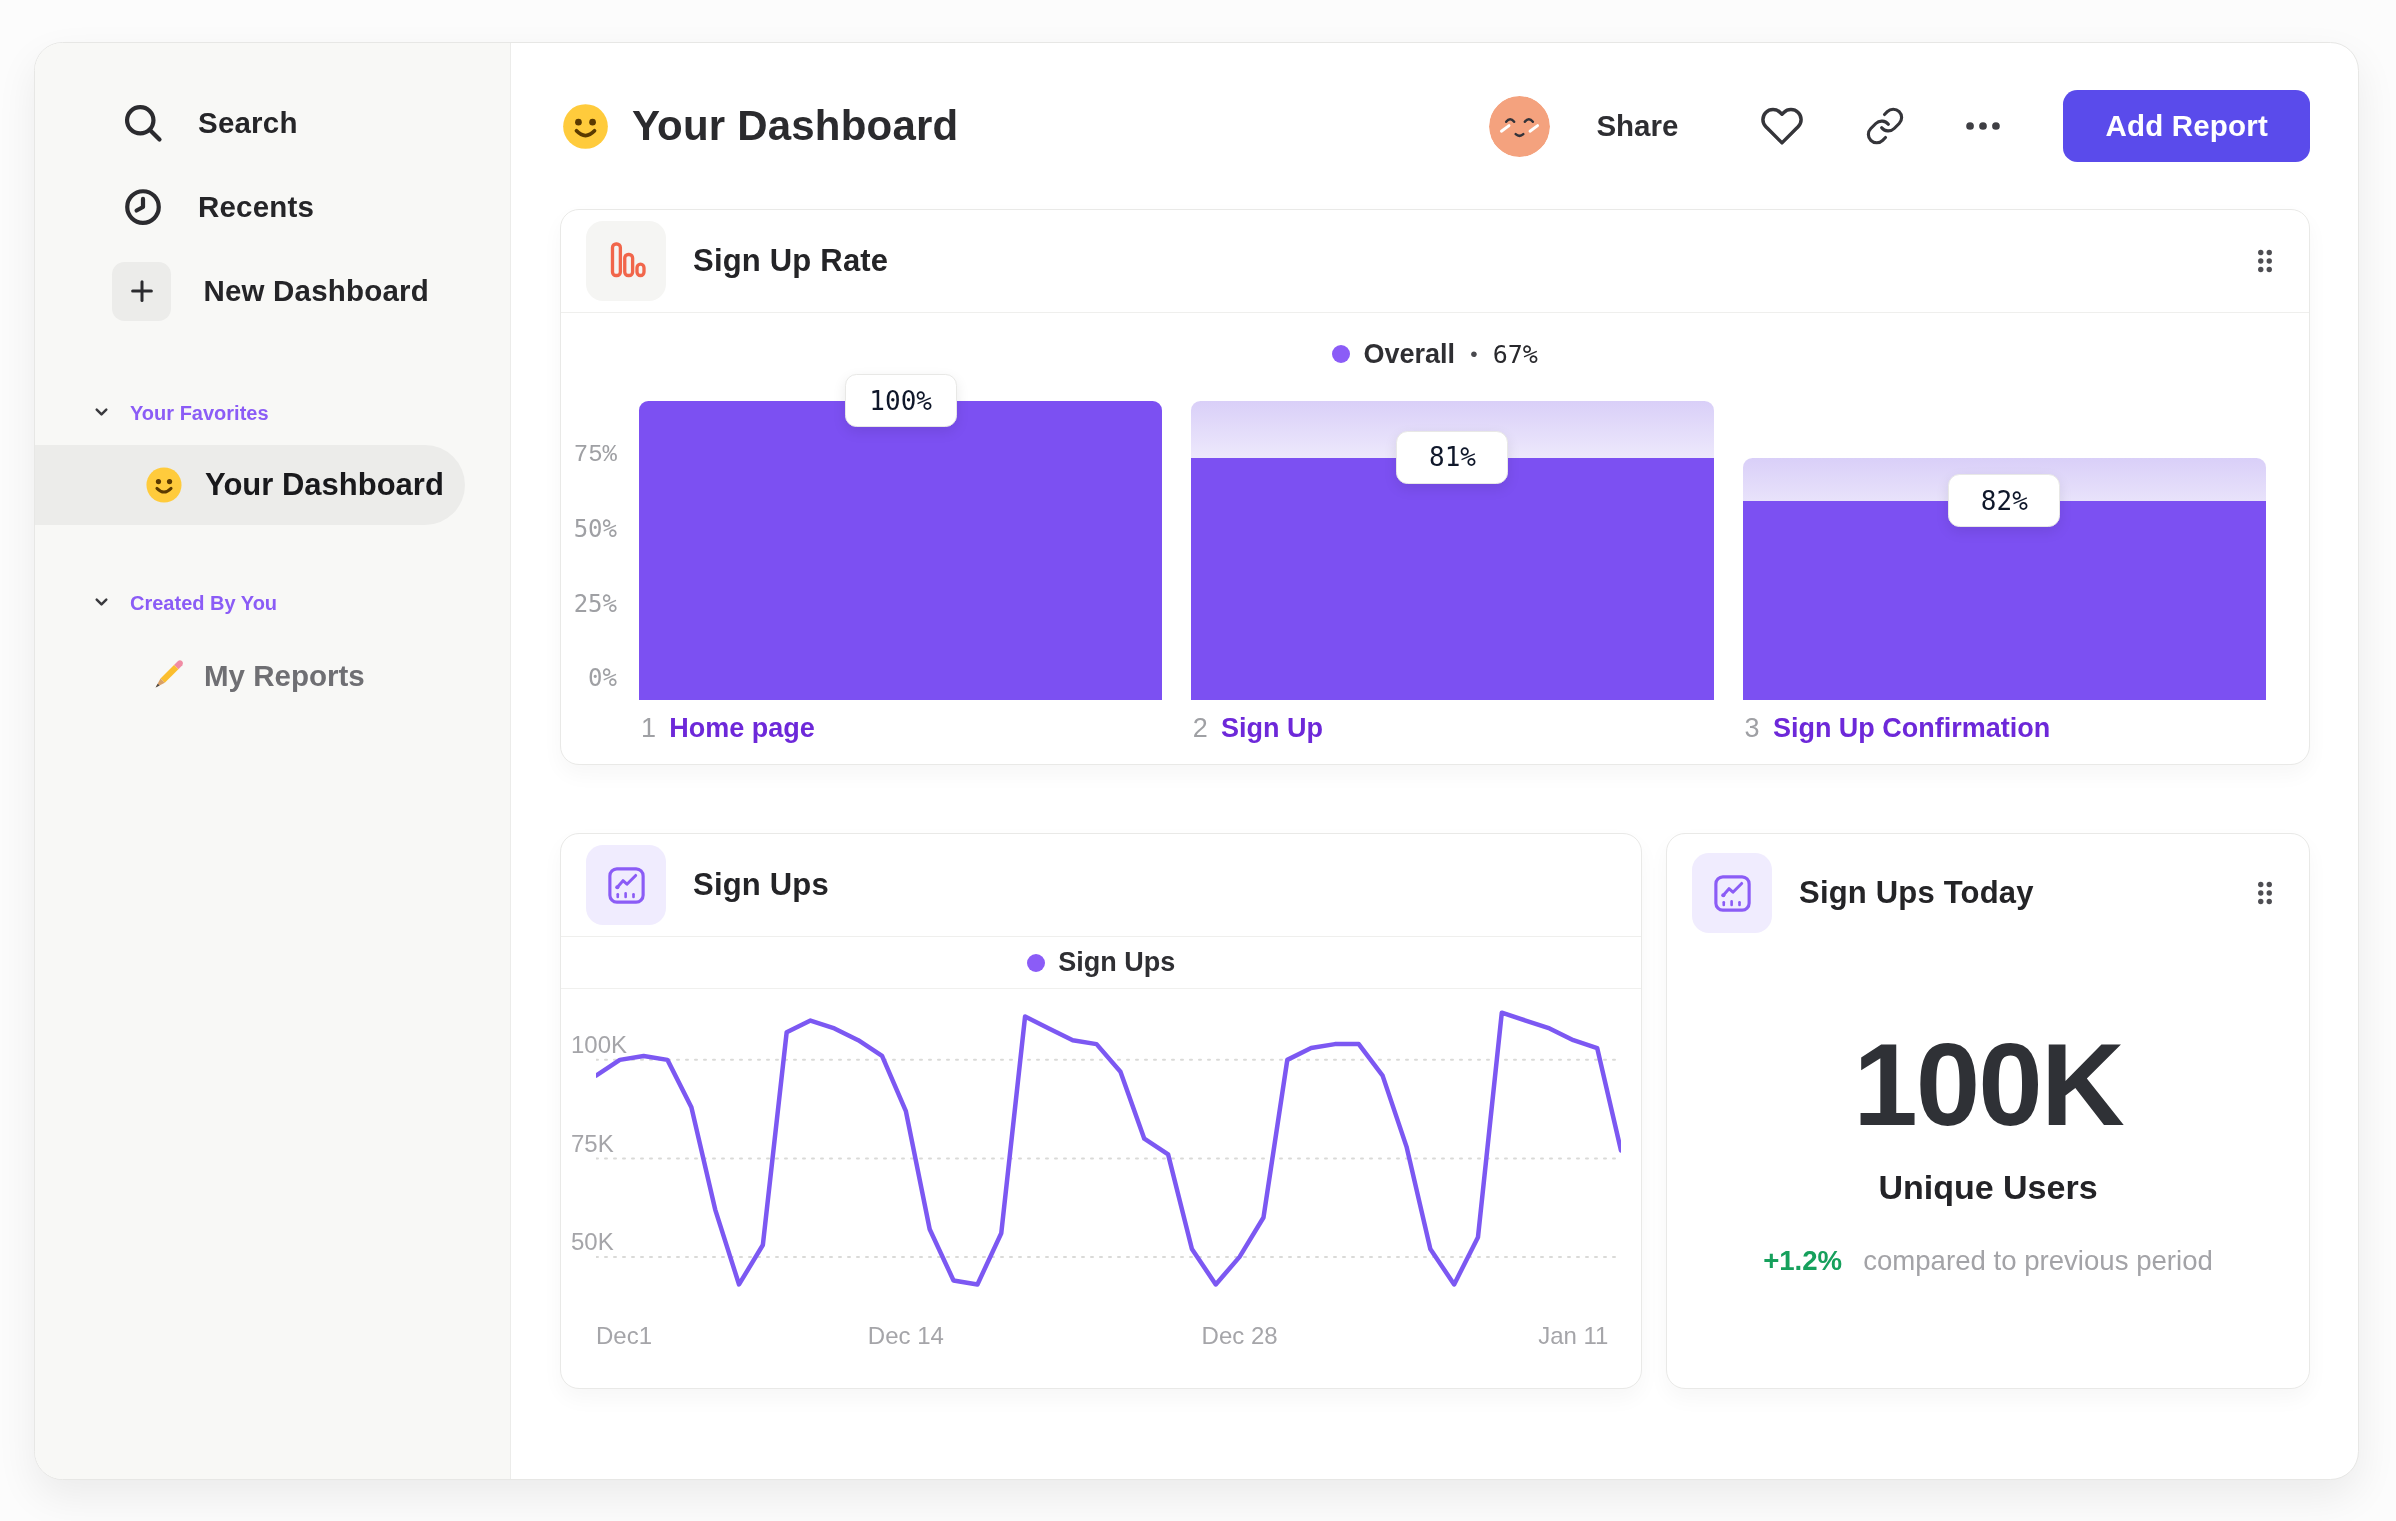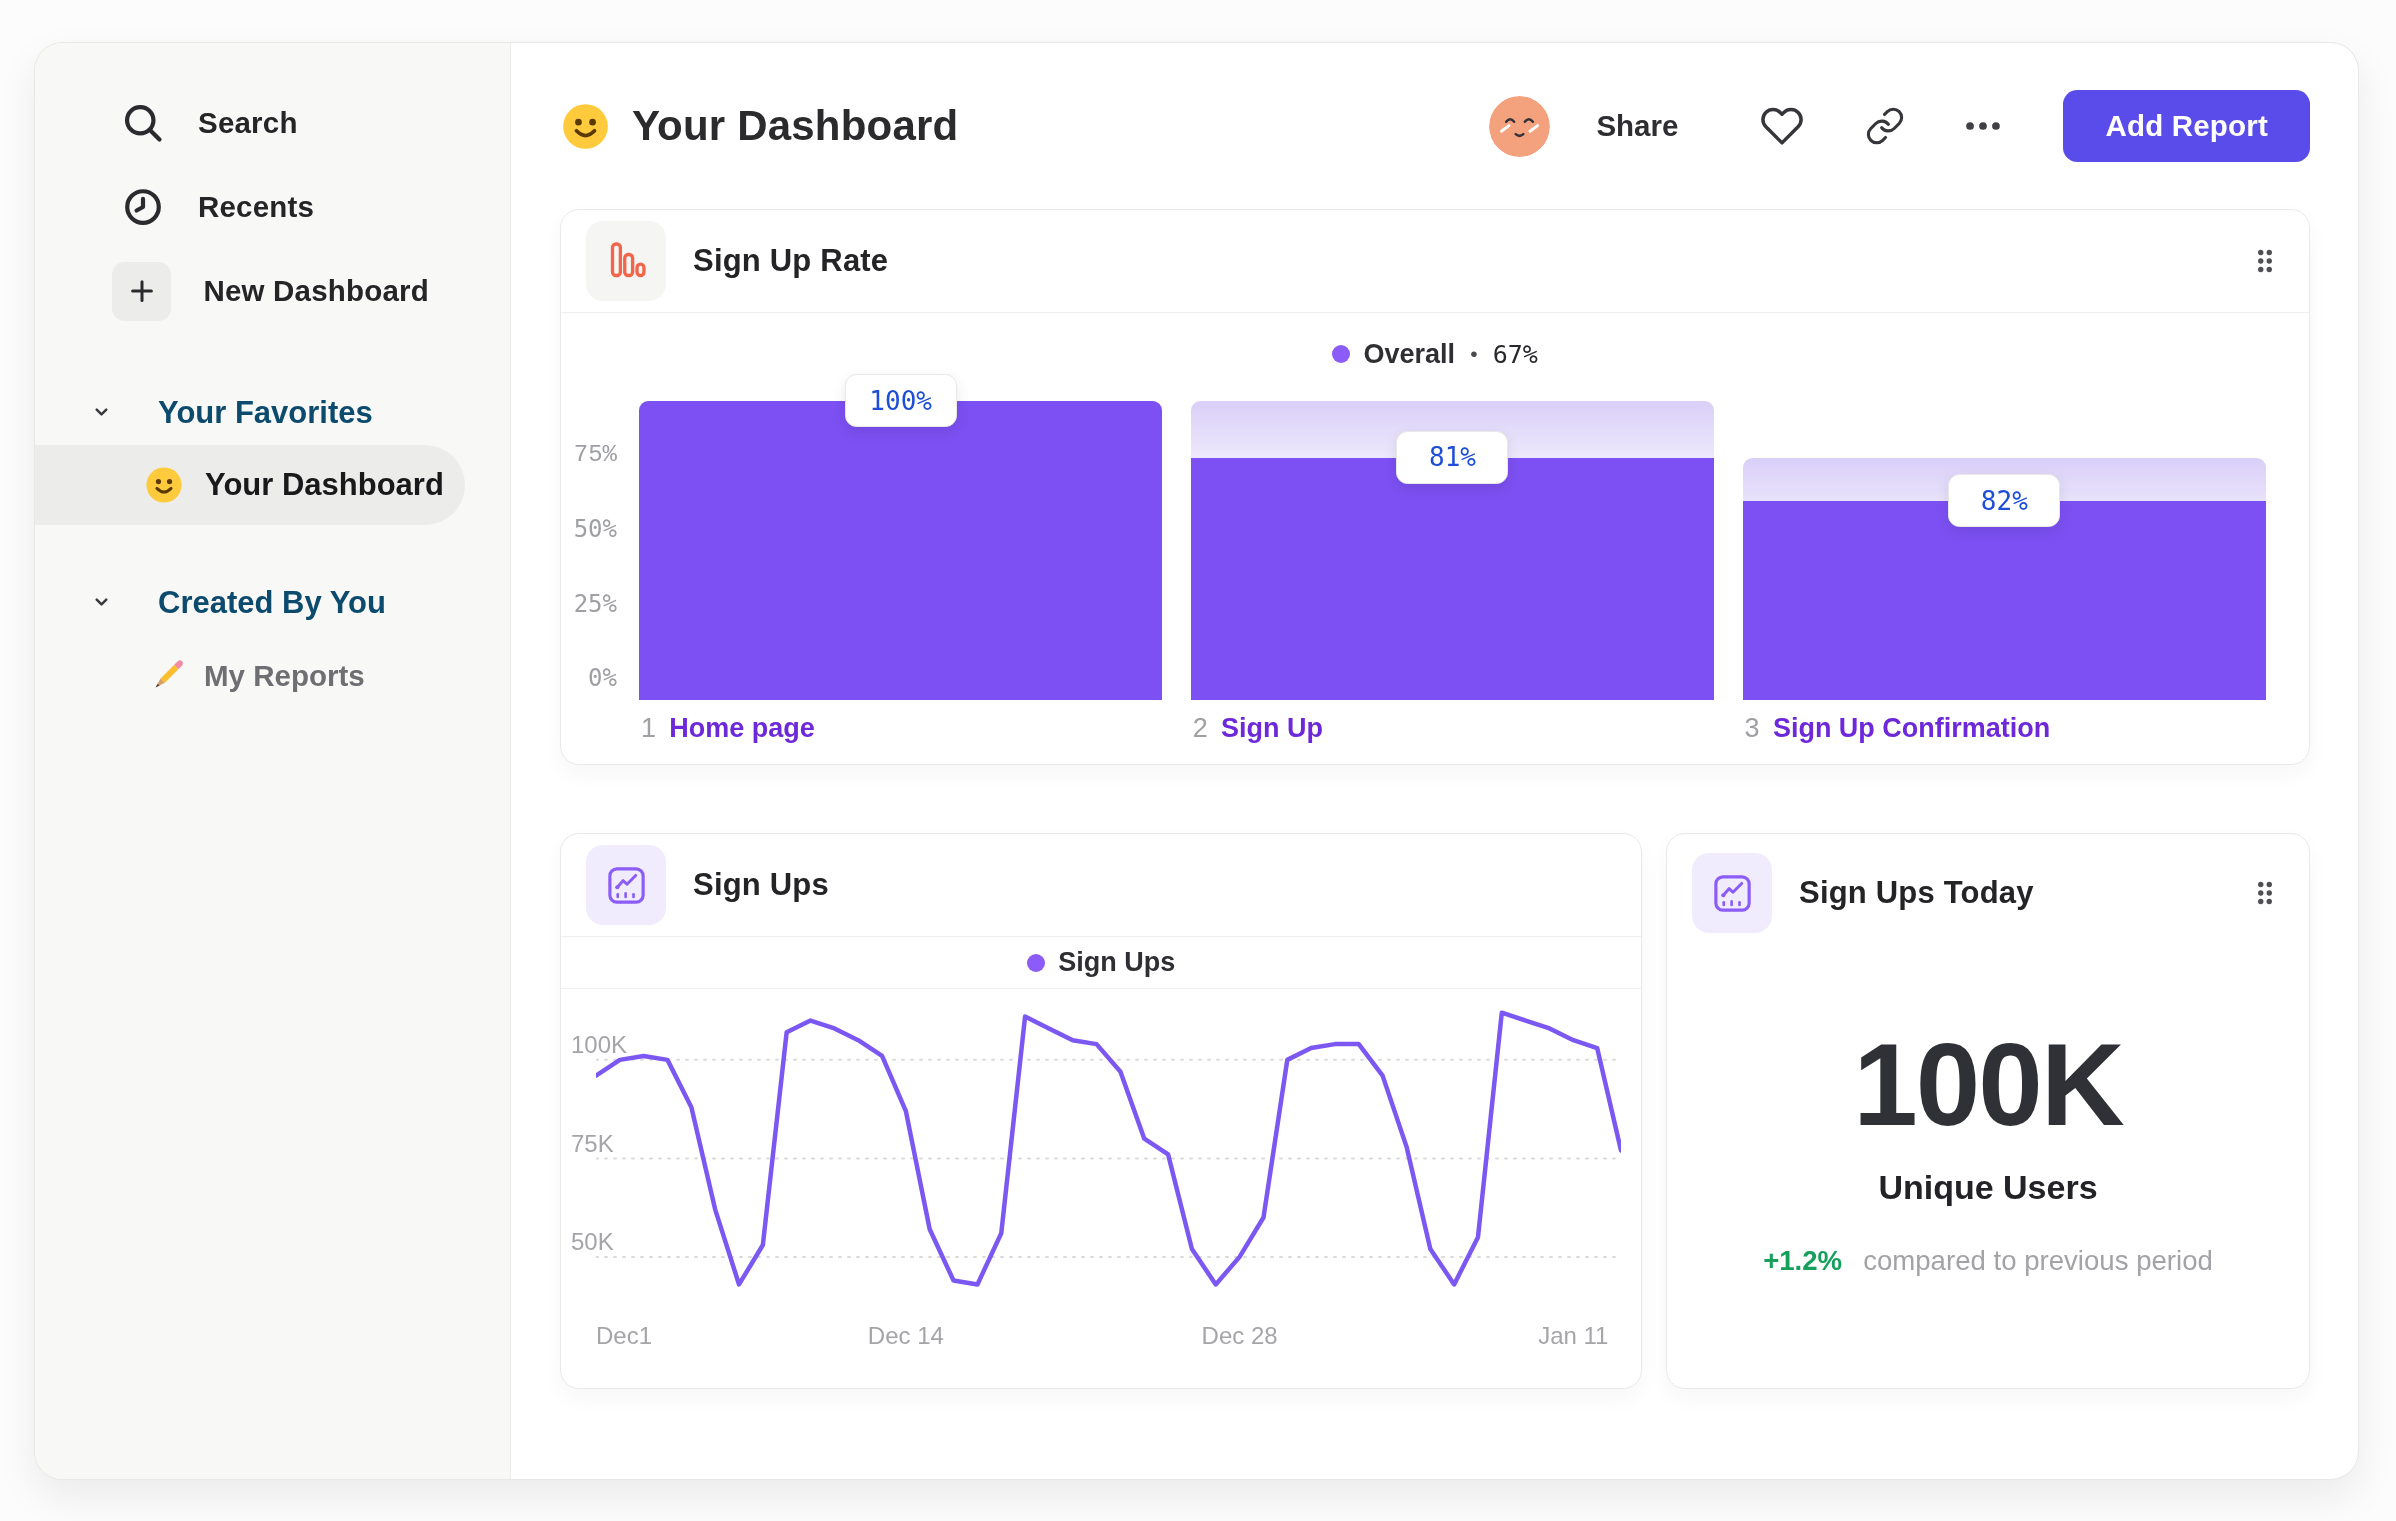--- a/index.html
+++ b/index.html
@@ -26,21 +26,21 @@
     cursor:pointer;
   }
   .side-ico { width:46px; height:46px; display:flex; align-items:center; justify-content:center; flex-shrink:0; }
   .plus-box { width:59px; height:59px; background:#ECECEA; border-radius:12.4px; display:flex; align-items:center; justify-content:center; margin-left:-7.6px; }
   .side-label { font-size:29.5px; font-weight:600; color:#252528; letter-spacing:0.2px; }
   .side-sec-head {
     display:flex; align-items:center; gap:17px; padding-left:55px; height:38px; cursor:pointer;
   }
   .side-sec-head.fav { margin-top:61px; }
   .side-sec-head.created { margin-top:59px; }
-  .side-sec-label { font-size:31px; font-weight:700; color:#0c4a6e;margin-left:28px; }
+  .side-sec-label { font-size:20px; font-weight:700; color:#8b5cf6; }
   .side-pill {
     margin-top:13.3px; width:430px; height:80px; background:#ECECEA;
     border-radius:0 42px 42px 0; display:flex; align-items:center; gap:21px;
     padding-left:109px; cursor:pointer;
   }
   .side-pill-label { font-size:31px; font-weight:600; color:#19191C; }
   .side-sub {
     margin-top:27px; display:flex; align-items:center; gap:17px; padding-left:112px; height:53px; cursor:pointer;
   }
   .side-sub-label { font-size:29.5px; font-weight:600; color:#6F6F73; }
@@ -89,21 +89,21 @@
   .funnel-ghost {
     position:absolute; bottom:0; left:0; width:100%;
     background:linear-gradient(180deg, #D9CFF8 0px, rgba(217,207,248,0) 107px);
     border-radius:9.5px 9.5px 0 0;
   }
   .funnel-solid { position:absolute; bottom:0; left:0; width:100%; background:#7C50F2; }
   .funnel-chip {
     position:absolute; left:50%; transform:translateX(-50%);
     background:#FFFFFF; border:1.4px solid #E8E8E6; border-radius:11.4px;
     box-shadow:0 4.8px 13.3px rgba(0,0,0,.09);
-    font-family:"DejaVu Sans Mono", monospace; font-size:26px; color:#1d4ed8;
+    font-family:"DejaVu Sans Mono", monospace; font-size:26px; color:#0f172a;
     padding:10.5px 0; min-width:112px; text-align:center; z-index:3;
   }
   .f-ytick {
     position:absolute; left:-98px; width:76px; text-align:right;
     font-family:"DejaVu Sans Mono", monospace; font-size:24px; color:#9FA0A4;
   }
   .funnel-steps { display:flex; gap:28.5px; margin:13.3px 43px 0 78px; }
   .funnel-step { flex:1; display:flex; align-items:baseline; gap:13.3px; padding-left:1.9px; }
   .step-num  { font-size:27px; color:#9FA0A4; }
   .step-name { font-size:27px; font-weight:600; color:#6d28d9; }

